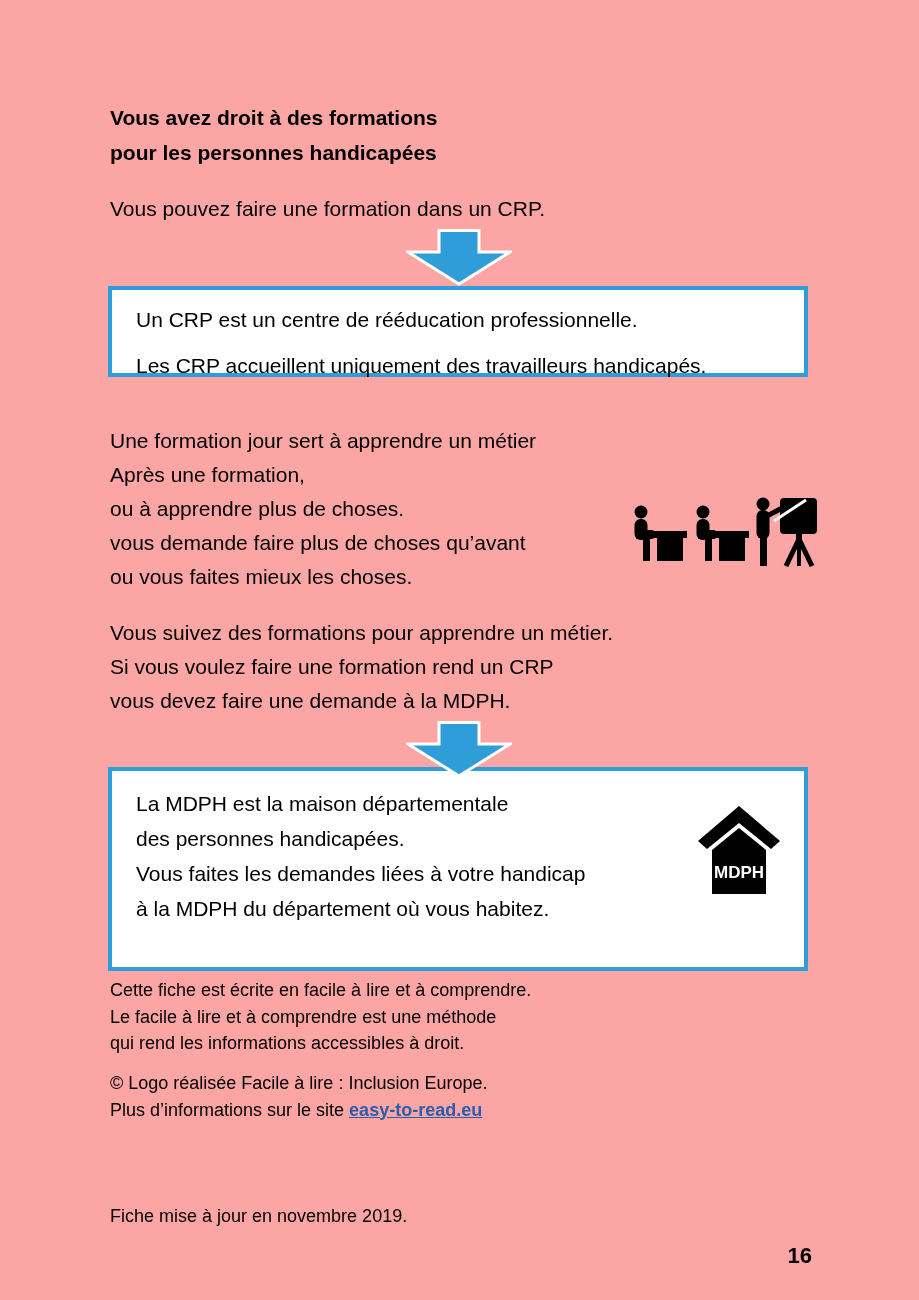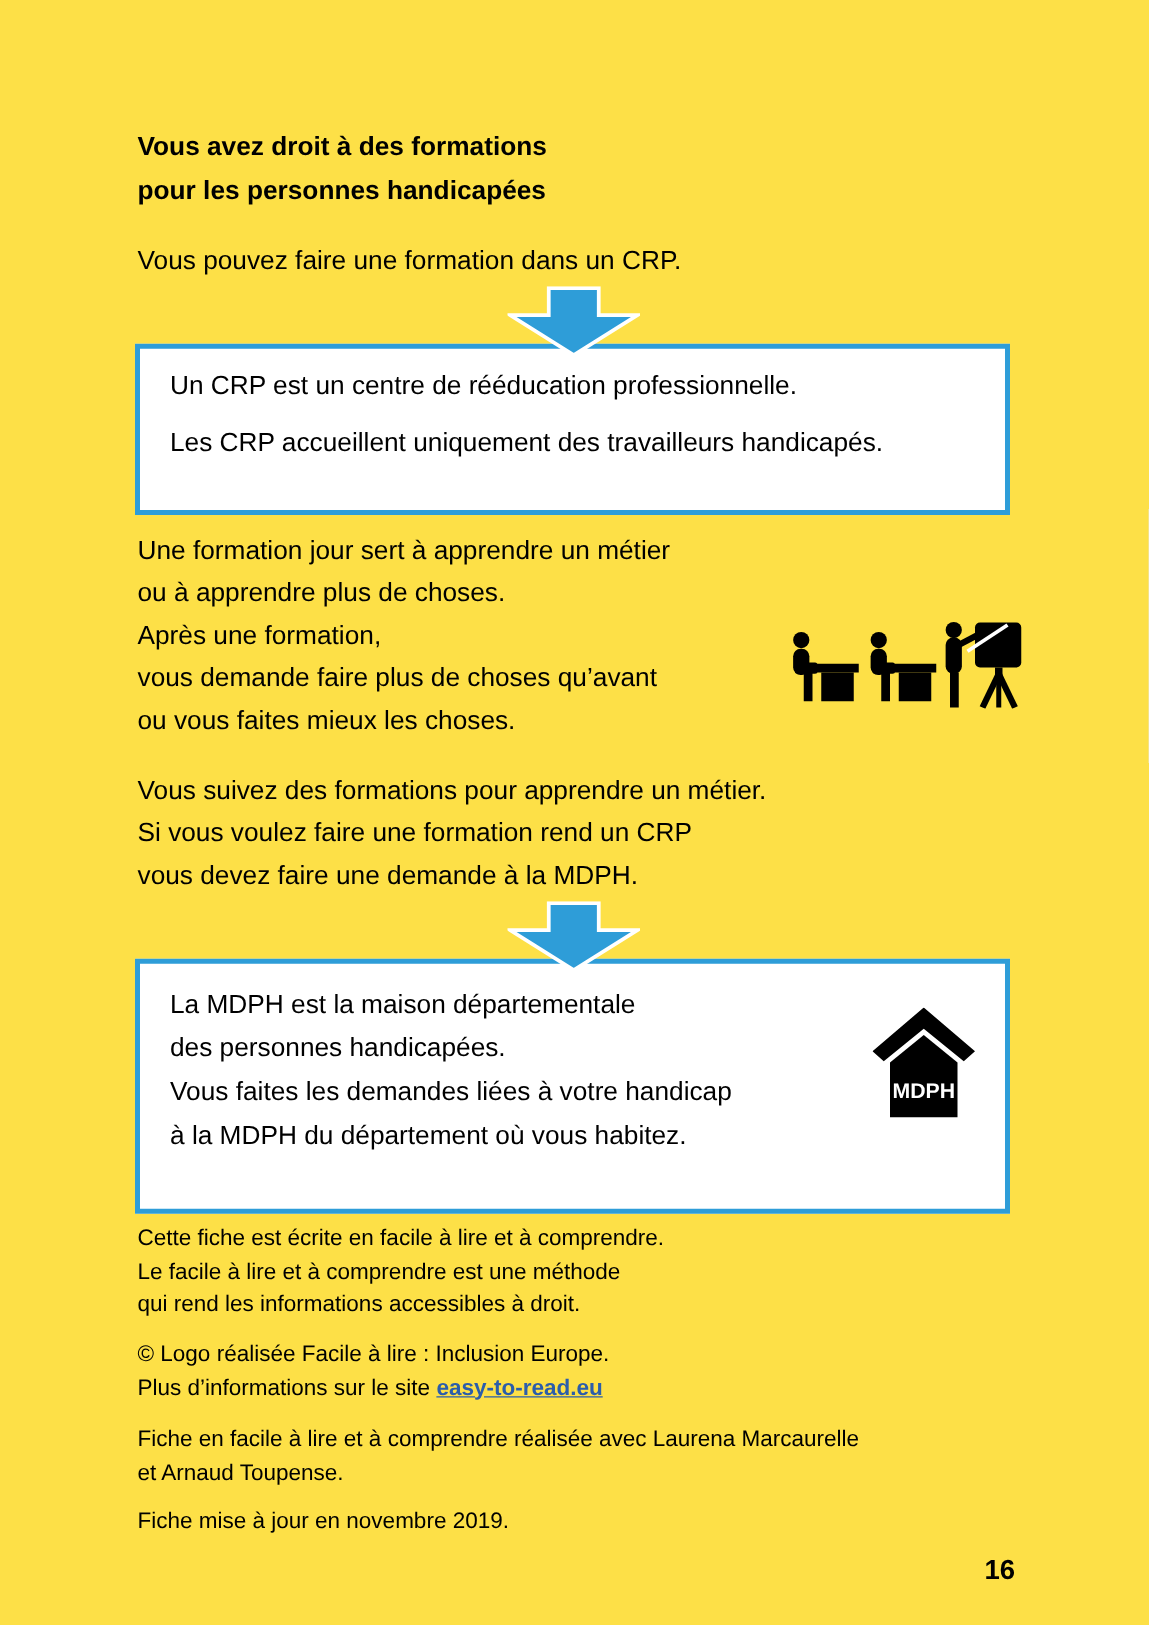--- a/index.html
+++ b/index.html
@@ -1,39 +1,39 @@
 <!DOCTYPE html>
 <html style="--accent: #2E9DD8; --link: #2B5DAB;"><head>
 <meta charset="utf-8">
 <style>
   * { margin:0; padding:0; box-sizing:border-box; }
   html,body { background:#e8e8e8; }
   .page {
     position:relative;
     width:919px; height:1300px;
-    background:#fde047;
+    background:#fca5a5;
     font-family:"Liberation Sans", sans-serif;
     color:#000;
     overflow:hidden;
     margin:0 auto;
     padding-left:34px;
   }
   .abs { position:absolute; }
   .title { left:110px; top:100px; font-size:21px; font-weight:bold; line-height:35px; }
   .body-text { font-size:21px; line-height:34px; }
   .intro { left:110px; top:192px; }
   .arrow { z-index:3; color:var(--accent,#2E9DD8); }
   .arrow-1 { left:406px; top:229px; }
   .arrow-2 { left:406px; top:721px; }
   .def-box {
     left:108px; width:700px;
     border:4px solid var(--accent,#2E9DD8);
     background:#fff; z-index:1;
   }
-  .box-1 { top:275px; height:137px; }
+  .box-1 { top:286px; height:91px; }
   .box-2 { top:767px; height:204px; }
   .def-box .line { position:absolute; left:24px; font-size:21px; white-space:nowrap; }
   .box2-text { position:absolute; left:24px; top:15px; font-size:21px; line-height:35px; }
   .para-1 { left:110px; top:424px; }
   .para-2 { left:110px; top:616px; }
   .classroom { left:630px; top:497px; color:#000; }
   .house { position:absolute; left:586px; top:35px; color:#000; }
   svg text { font-family:"Liberation Sans", sans-serif; font-weight:bold; }
   .small-text { font-size:18px; line-height:26.5px; }
   .falc-note { left:110px; top:977px; }
@@ -61,22 +61,22 @@
     </svg>
   </div>
 
   <div class="abs def-box box-1">
     <div class="line" style="top:18px;">Un CRP est un centre de rééducation professionnelle.</div>
     <div class="line" style="top:64px;">Les CRP accueillent uniquement des travailleurs handicapés.</div>
   </div>
 
   <div class="abs body-text para-1">
     <div>Une formation jour sert à apprendre un métier</div>
+    <div>Après une formation,</div>
     <div>ou à apprendre plus de choses.</div>
-    <div>Après une formation,</div>
     <div>vous demande faire plus de choses qu’avant</div>
     <div>ou vous faites mieux les choses.</div>
   </div>
 
   <div class="abs classroom">
     <svg width="190" height="70" viewBox="0 0 190 70" aria-hidden="true" fill="currentColor">
 
       <g>
         <circle cx="11" cy="15" r="6.5"></circle>
         <rect x="4.5" y="22" width="13" height="21" rx="6"></rect>
@@ -144,22 +144,18 @@
     <div>qui rend les informations accessibles à droit.</div>
   </div>
 
   <div class="abs small-text copyright-note">
     <div>© Logo réalisée Facile à lire : Inclusion Europe.</div>
     <div>
       <span>Plus d’informations sur le site </span><a class="ext-link">easy-to-read.eu</a>
     </div>
   </div>
 
-  <div class="abs small-text credits-note">
-    <div>Fiche en facile à lire et à comprendre réalisée avec Laurena Marcaurelle</div>
-    <div>et Arnaud Toupense.</div>
-  </div>
 
   <div class="abs small-text update-note">Fiche mise à jour en novembre 2019.</div>
 
   <div class="abs page-number">16</div>
 
 </div>
 
 </body></html>

